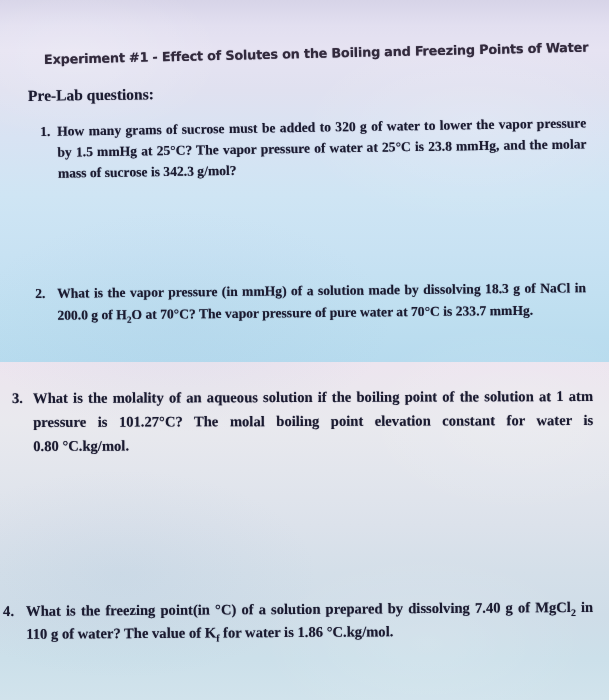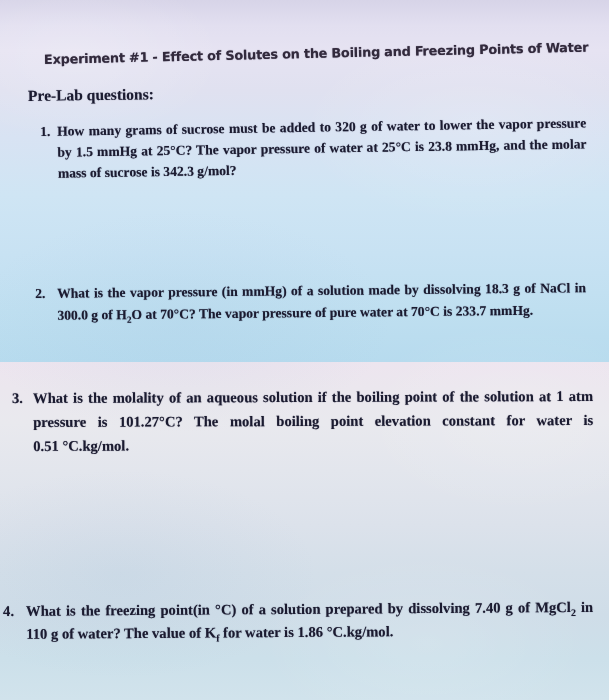--- a/index.html
+++ b/index.html
@@ -70,30 +70,30 @@
       <div class="line fill"><span>How many grams of sucrose must be added to 320 g of water to lower the vapor pressure</span></div>
       <div class="line fill"><span>by 1.5 mmHg at 25°C? The vapor pressure of water at 25°C is 23.8 mmHg, and the molar</span></div>
       <div class="line"><span>mass of sucrose is 342.3 g/mol?</span></div>
     </div>
   </div>
 
   <div id="q2" class="q txt">
     <span class="qnum">2.</span>
     <div class="qbody">
       <div class="line fill"><span>What is the vapor pressure (in mmHg) of a solution made by dissolving 18.3 g of NaCl in</span></div>
-      <div class="line"><span>300.0 g of H</span><sub>2</sub><span>O at 70°C? The vapor pressure of pure water at 70°C is 233.7 mmHg.</span></div>
+      <div class="line"><span>200.0 g of H</span><sub>2</sub><span>O at 70°C? The vapor pressure of pure water at 70°C is 233.7 mmHg.</span></div>
     </div>
   </div>
 
   <div id="q3" class="q txt">
     <span class="qnum">3.</span>
     <div class="qbody">
       <div class="line fill"><span>What is the molality of an aqueous solution if the boiling point of the solution at 1 atm</span></div>
       <div class="line fill"><span>pressure is 101.27°C? The molal boiling point elevation constant for water is</span></div>
-      <div class="line"><span>0.51 °C.kg/mol.</span></div>
+      <div class="line"><span>0.80 °C.kg/mol.</span></div>
     </div>
   </div>
 
   <div id="q4" class="q txt">
     <span class="qnum">4.</span>
     <div class="qbody">
       <div class="line fill"><span>What is the freezing point(in °C) of a solution prepared by dissolving 7.40 g of MgCl</span><sub>2</sub><span> in</span></div>
       <div class="line"><span>110 g of water? The value of K</span><sub>f</sub><span> for water is 1.86 °C.kg/mol.</span></div>
     </div>
   </div>

